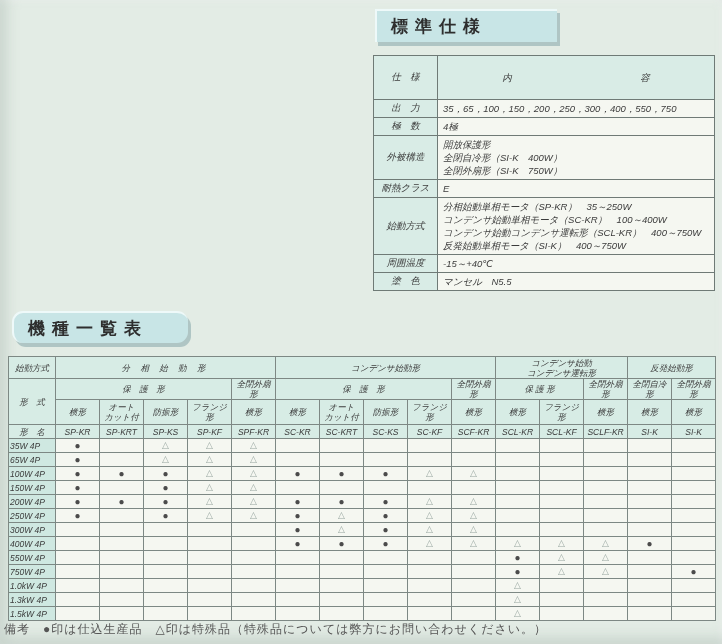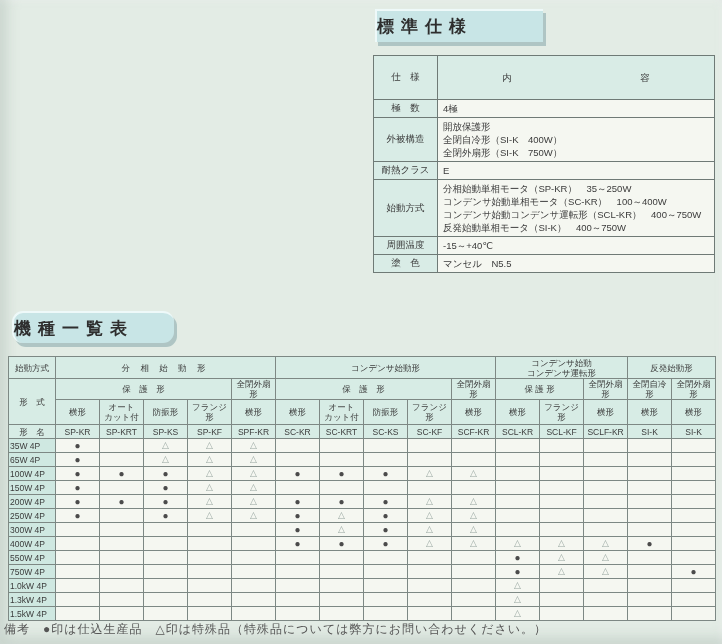--- a/index.html
+++ b/index.html
@@ -17,28 +17,29 @@
   }
 
   
   .title-bar{
     position:absolute;
     background:#c8e5e6;
     border-top:2px solid #eef9f9;
     border-left:2px solid #eef9f9;
     box-shadow:3px 4px 0 rgba(110,150,155,.45);
     display:flex;align-items:center;
+    padding-left:14px;
     font-size:17px;font-weight:bold;color:#2e2e2e;
     letter-spacing:7px;
   }
   #spec-title{left:375px;top:9px;width:166px;height:31px;}
   #model-title{left:12px;top:311px;width:160px;height:30px;border-radius:11px;}
 
   
-  table{border-collapse:collapse;table-layout:fixed;}
+  table{border-collapse:collapse;table-layout:fixed;font-style:italic;}
   .spec-table{
     position:absolute;left:373px;top:55px;width:342px;
     font-size:9.5px;
   }
   .spec-table th,.spec-table td{
     border:1px solid #6f7a76;
     padding:2px 5px;
     vertical-align:middle;
     text-align:left;
     font-weight:normal;
@@ -113,20 +114,24 @@
         <th>仕　様</th>
         <td style="background:#d9ece6;">
           <div class="spec-head-content">
             <span>内</span>
             <span>容</span>
           </div>
         </td>
       </tr>
     </thead>
     <tbody id="spec-body">
+        <tr>
+          <th>出　力</th>
+          <td>35，65，100，150，200，250，300，400，550，750</td>
+        </tr>
         <tr>
           <th>極　数</th>
           <td>4極</td>
         </tr>
         <tr>
           <th>外被構造</th>
           <td>開放保護形
 全閉自冷形（SI-K　400W）
 全閉外扇形（SI-K　750W）</td>
         </tr>

